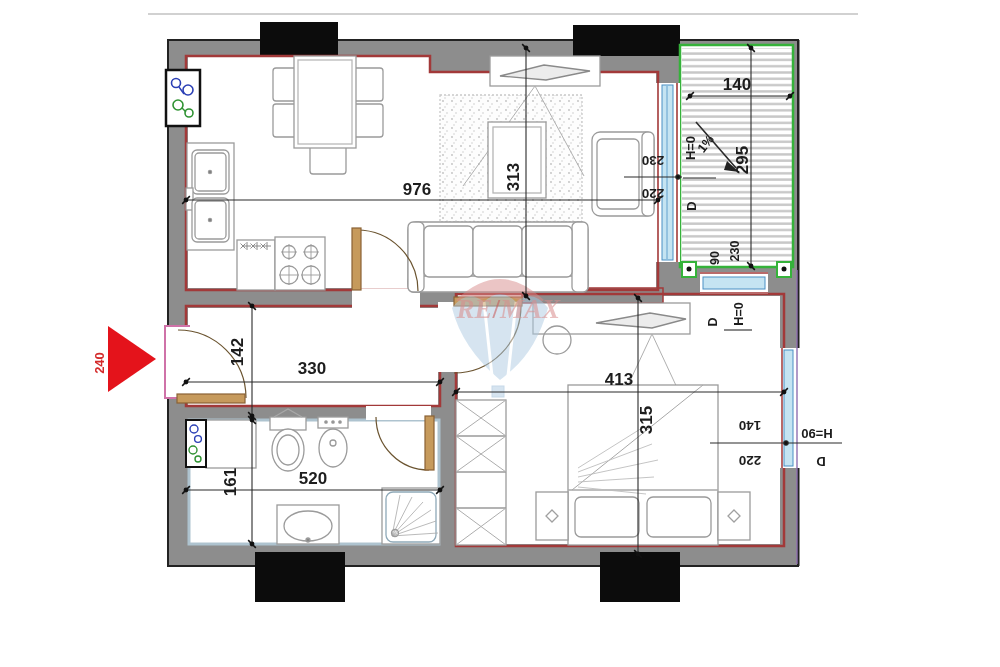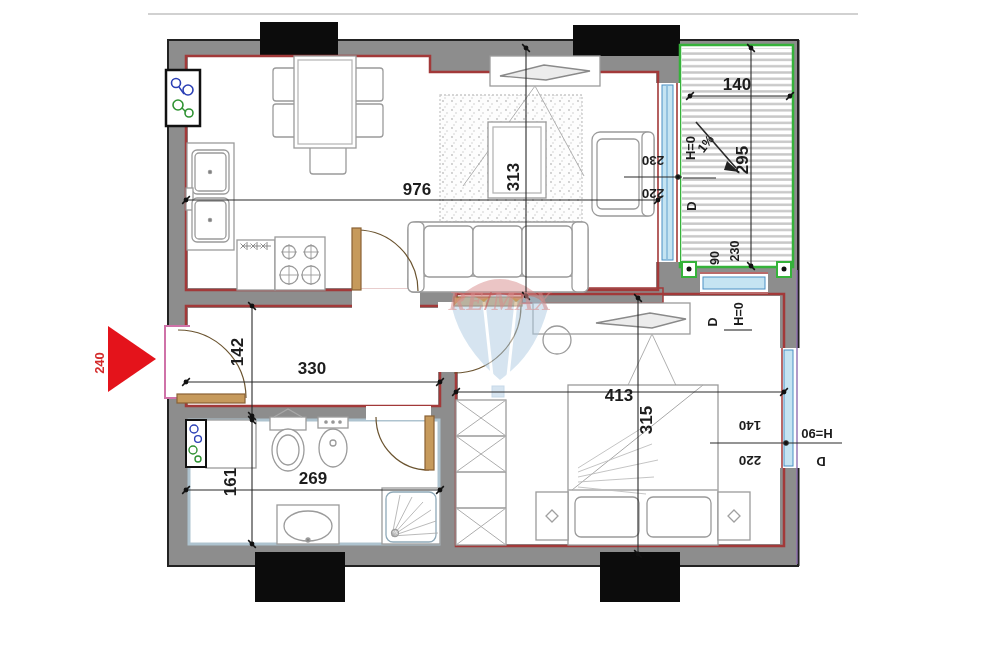--- a/index.html
+++ b/index.html
@@ -10,21 +10,21 @@
       text-align:center;white-space:nowrap;line-height:20px;z-index:5;}
   .dl.sm{font-size:13px;}
   .dl.xs{font-size:12.5px;}
   .v{transform:rotate(-90deg);transform-origin:center;}
   .flip{transform:rotate(180deg);transform-origin:center;}
   .tilt{transform:rotate(-52deg);transform-origin:center;}
   .red{color:#d42a2a;}
   .frac{position:absolute;display:flex;flex-direction:column;align-items:center;
         justify-content:space-between;font:bold 13.5px "Liberation Sans",sans-serif;
         color:#1d1d1d;z-index:5;line-height:1;padding:2px 0;box-sizing:border-box;}
-  .wm-text{position:absolute;left:440px;top:286px;width:120px;text-align:center;
+  .wm-text{position:absolute;left:440px;top:294px;width:120px;text-align:right;
            font:italic bold 27px "Liberation Serif",serif;letter-spacing:0;
            color:#d98c8c;opacity:.55;z-index:3;}
   .wm-text .slash{color:#c85555;font-style:normal;}
 </style>
 </head>
 <body>
 
 <div class="stage">
 
 <svg width="1000" height="667" viewBox="0 0 1000 667">
@@ -322,23 +322,23 @@
   <div class="dl xs v" style="left:717px;top:241px;width:36px;height:20px;">230</div>
 
   <div class="frac flip" style="left:630px;top:152px;width:46px;height:50px;">
     <span>220</span>
     <span>230</span>
   </div>
 
   <div class="dl" style="left:282px;top:359px;width:60px;">330</div>
   <div class="dl v" style="left:213px;top:342px;width:50px;height:20px;">142</div>
   <div class="dl sm v red" style="left:80px;top:353px;width:40px;height:20px;">240</div>
-  <div class="dl" style="left:283px;top:469px;width:60px;">269</div>
+  <div class="dl" style="left:283px;top:469px;width:60px;">520</div>
   <div class="dl v" style="left:206px;top:472px;width:50px;height:20px;">161</div>
-  <div class="dl" style="left:589px;top:386px;width:60px;">413</div>
+  <div class="dl" style="left:589px;top:370px;width:60px;">413</div>
   <div class="dl v" style="left:622px;top:410px;width:50px;height:20px;">315</div>
 
   <div class="frac flip" style="left:708px;top:417px;width:84px;height:52px;">
     <span>220</span>
     <span>140</span>
   </div>
   <div class="dl sm flip" style="left:791px;top:423px;width:52px;height:20px;">H=90</div>
   <div class="dl sm flip" style="left:806px;top:451px;width:30px;height:20px;">D</div>
 
   <div class="dl xs v" style="left:703px;top:313px;width:18px;height:18px;">D</div>

